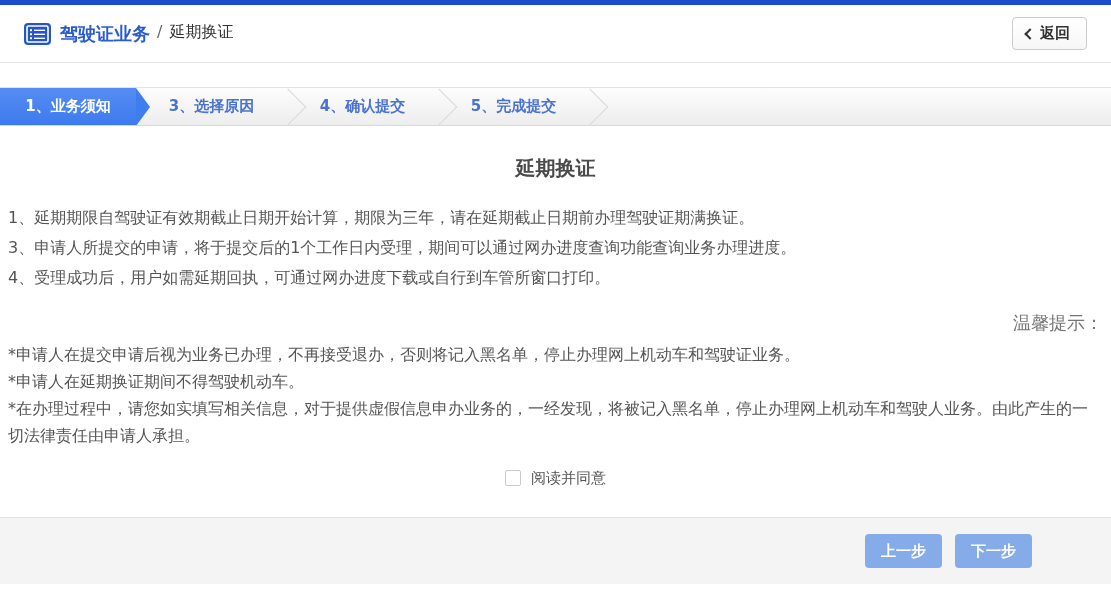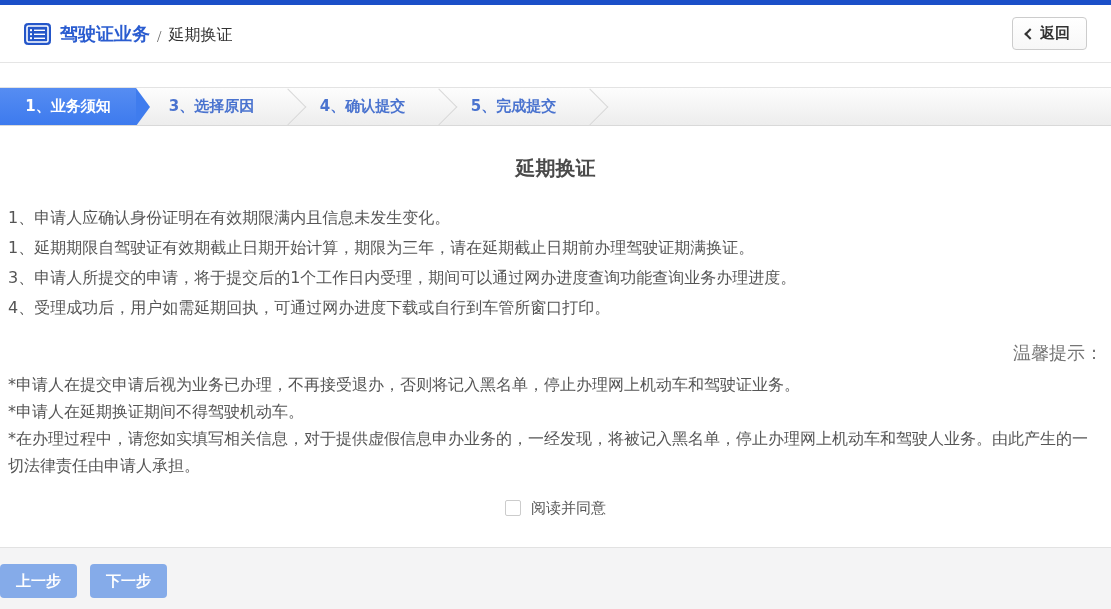--- a/index.html
+++ b/index.html
@@ -21,21 +21,21 @@
     display:flex; align-items:center;
     padding:0 24px;
     border-bottom:1px solid #e5e5e5;
     background:#fff;
   }
   .list-icon {
     width:27px; height:22px;
     margin-right:9px;
     flex:0 0 auto;
   }
-  .breadcrumb { display:flex; align-items:flex-end; font-size:17px;font-family:Liberation Serif, serif; }
+  .breadcrumb { display:flex; align-items:flex-start; font-size:17px; }
   .crumb-root { color:#2a5cd0; font-weight:bold; font-size:18px; }
   .crumb-sep { color:#666; margin:0 7px; font-size:16px; }
   .crumb-current { color:#333; font-size:16px; }
 
   .back-btn {
     margin-left:auto;
     display:flex; align-items:center;
     background:linear-gradient(#ffffff,#f7f7f7);
     border:1px solid #cccccc;
     border-radius:4px;
@@ -119,21 +119,21 @@
     cursor:pointer;
   }
   .agree-label { font-size:15px; color:#555; cursor:pointer; }
 
   
   .footer {
     margin-top:27px;
     height:67px;
     background:#f4f4f5;
     border-top:1px solid #e2e2e2;
-    display:flex; align-items:center; justify-content:flex-start;
+    display:flex; align-items:center; justify-content:flex-end;
     padding-right:79px;
   }
   .nav-btn {
     border:none;
     background:#85abe9;
     color:#fff;
     font-size:15px; font-weight:bold;
     font-family:inherit;
     padding:0;
     width:77px; height:34px;
@@ -186,21 +186,20 @@
   </div>
   <div class="step">
     <span>5、完成提交</span>
     <span class="sep-chevron"></span>
   </div>
 </div>
 
 <div class="content">
   <h1 class="page-title">延期换证</h1>
 
-  <div class="notice-line">1、申请人应确认身份证明在有效期限满内且信息未发生变化。</div>
   <div class="notice-line">1、延期期限自驾驶证有效期截止日期开始计算，期限为三年，请在延期截止日期前办理驾驶证期满换证。</div>
   <div class="notice-line">3、申请人所提交的申请，将于提交后的1个工作日内受理，期间可以通过网办进度查询功能查询业务办理进度。</div>
   <div class="notice-line">4、受理成功后，用户如需延期回执，可通过网办进度下载或自行到车管所窗口打印。</div>
 
   <div class="tips-title">温馨提示：</div>
 
   <div class="tip-line">*申请人在提交申请后视为业务已办理，不再接受退办，否则将记入黑名单，停止办理网上机动车和驾驶证业务。</div>
   <div class="tip-line">*申请人在延期换证期间不得驾驶机动车。</div>
   <div class="tip-line">*在办理过程中，请您如实填写相关信息，对于提供虚假信息申办业务的，一经发现，将被记入黑名单，停止办理网上机动车和驾驶人业务。由此产生的一切法律责任由申请人承担。</div>
 

